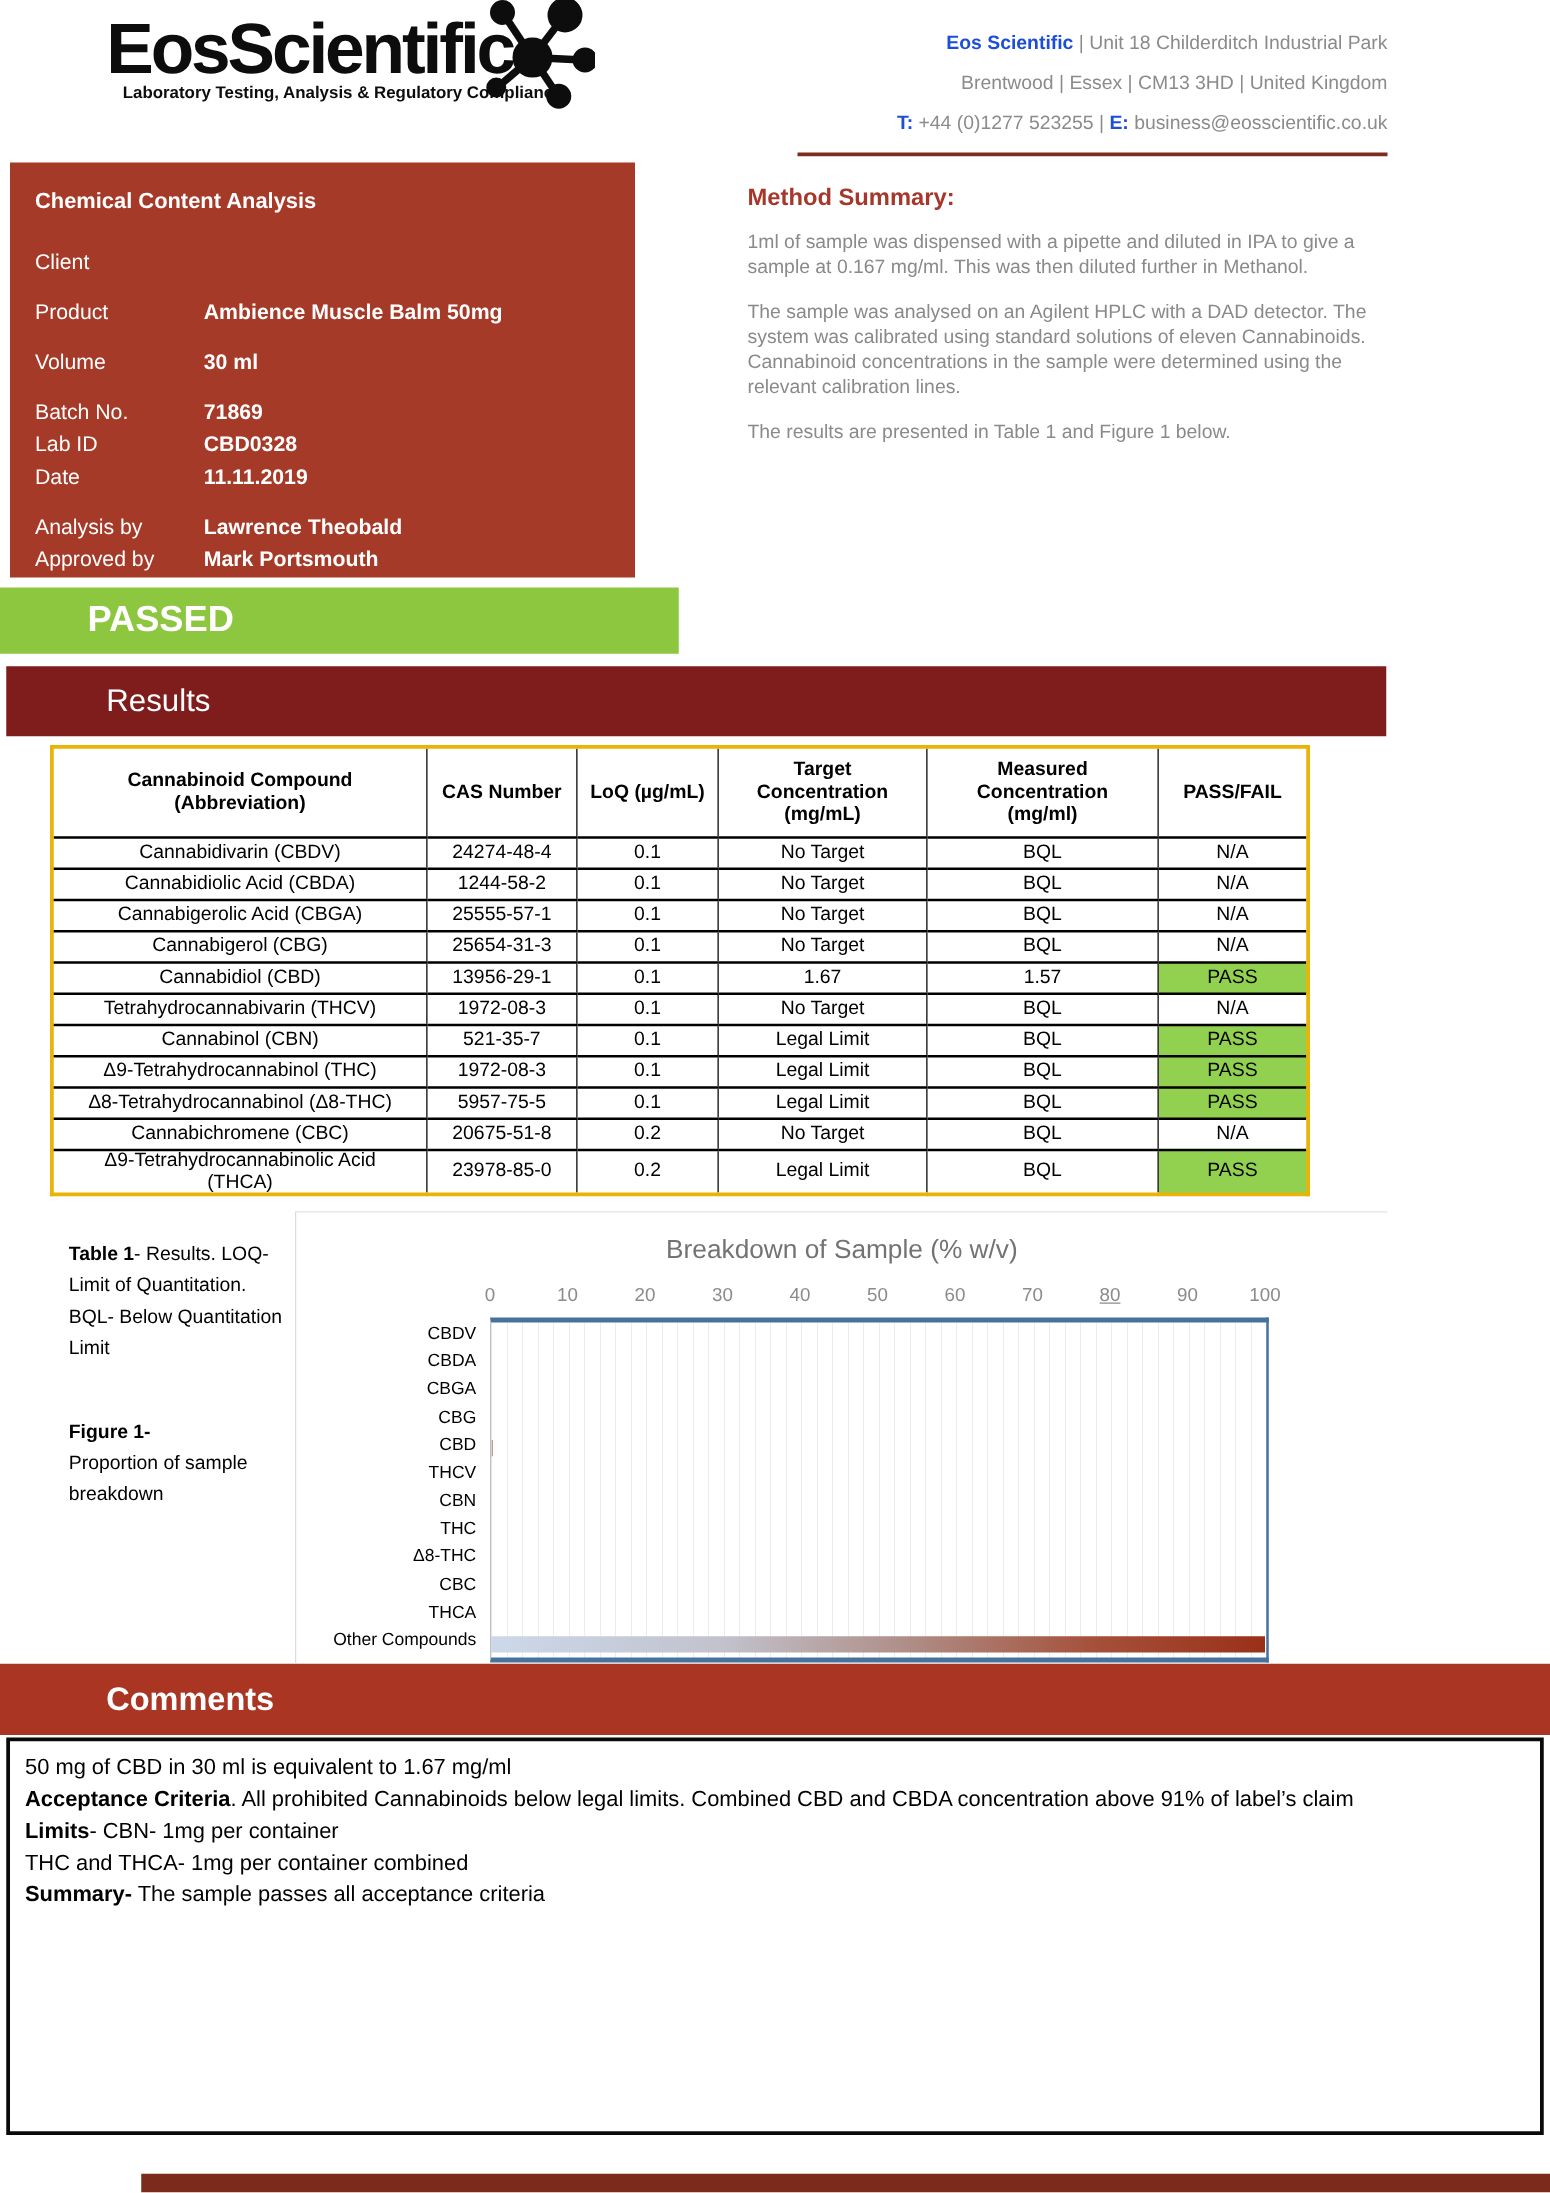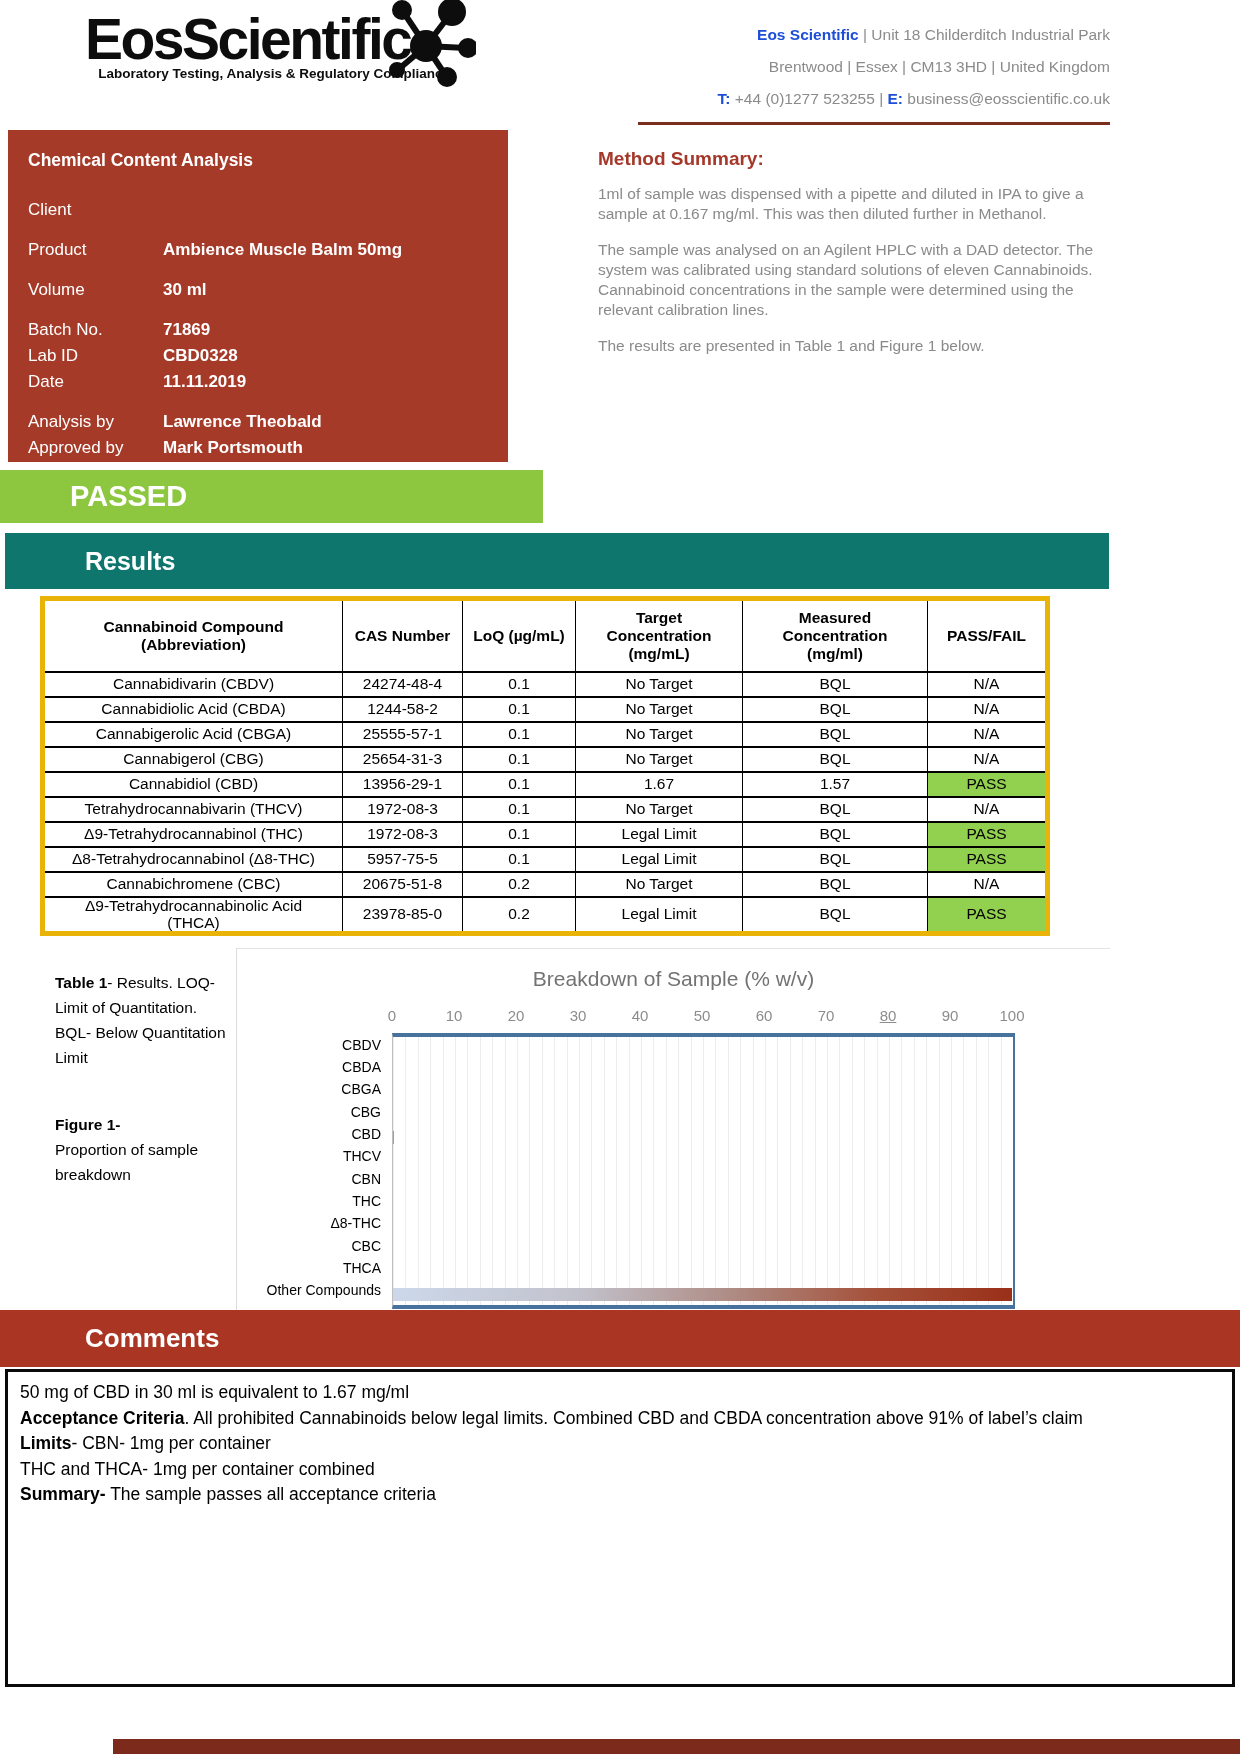--- a/index.html
+++ b/index.html
@@ -25,23 +25,23 @@
   .info-row{display:flex;font-size:17px;line-height:26px;}
   .info-row:nth-child(1),.info-row:nth-child(2),.info-row:nth-child(3){margin-bottom:14px;}
   .info-row:nth-child(6){margin-bottom:14px;}
   .flabel{width:135px;flex:none;}
   .fvalue{font-weight:bold;}
   .method{width:512px;padding-top:6px;}
   .method h3{color:#a5382a;font-size:19px;margin:12px 0 14px 0;}
   .method p{color:#8a8a8a;font-size:15.5px;line-height:20px;margin:0 0 16px 0;}
   
   .passed-banner{margin-top:8px;width:543px;height:53px;background:#8dc63f;color:#fff;font-size:29px;font-weight:bold;display:flex;align-items:center;padding-left:70px;box-sizing:border-box;}
-  .results-banner{margin:10px 14px 0 5px;width:1104px;height:56px;background:#0f766e;color:#fff;font-size:25px;font-weight:bold;display:flex;align-items:center;padding-left:80px;box-sizing:border-box;}
-  
-  table{border-collapse:collapse;margin:7px 0 0 40px;width:1005px;table-layout:fixed;border:5px solid #eab308;}
+  .results-banner{margin:10px 14px 0 5px;width:1104px;height:56px;background:#7f1d1d;color:#fff;font-size:25px;font-weight:normal;display:flex;align-items:center;padding-left:80px;box-sizing:border-box;}
+  
+  table{border-collapse:collapse;margin:7px 0 0 40px;width:1005px;table-layout:fixed;border:3px solid #eab308;}
   th,td{border:2px solid #000;border-left-width:1.5px;border-right-width:1.5px;text-align:center;padding:0 4px;white-space:pre-line;}
   th{height:70px;font-size:15.5px;font-weight:bold;line-height:1.18;}
   tbody td{height:23px;font-size:15.5px;line-height:1.08;}
   td.ok{background:#92d050;}
   
   .fig-row{display:flex;margin-top:12px;height:362px;}
   .captions{width:236px;padding:22px 0 0 55px;box-sizing:border-box;font-size:15.5px;line-height:25px;}
   .cap1{margin:0 0 42px 0;width:172px;}
   .cap2{margin:0;width:172px;}
   .cap2 b{display:block;}
@@ -217,20 +217,28 @@
           <td>1.57</td>
           <td class="ok">PASS</td>
         </tr>
         <tr>
           <td>Tetrahydrocannabivarin (THCV)</td>
           <td>1972-08-3</td>
           <td>0.1</td>
           <td>No Target</td>
           <td>BQL</td>
           <td>N/A</td>
+        </tr>
+        <tr>
+          <td>Cannabinol (CBN)</td>
+          <td>521-35-7</td>
+          <td>0.1</td>
+          <td>Legal Limit</td>
+          <td>BQL</td>
+          <td class="ok">PASS</td>
         </tr>
         <tr>
           <td>Δ9-Tetrahydrocannabinol (THC)</td>
           <td>1972-08-3</td>
           <td>0.1</td>
           <td>Legal Limit</td>
           <td>BQL</td>
           <td class="ok">PASS</td>
         </tr>
         <tr>

